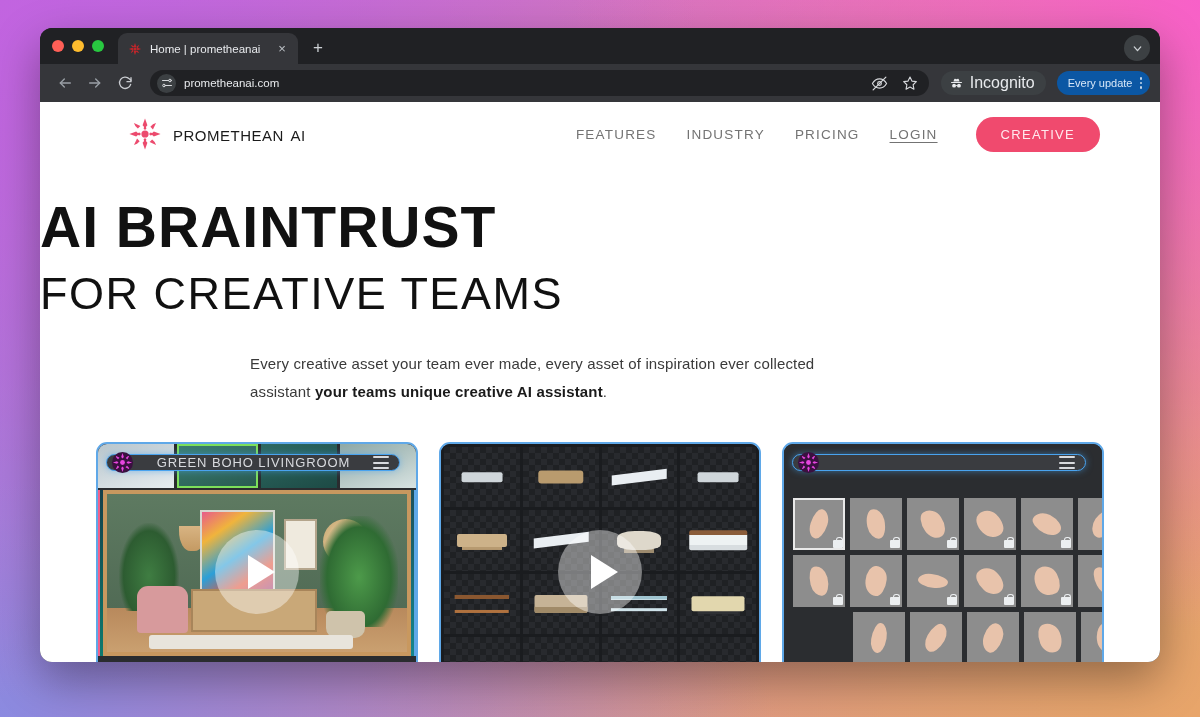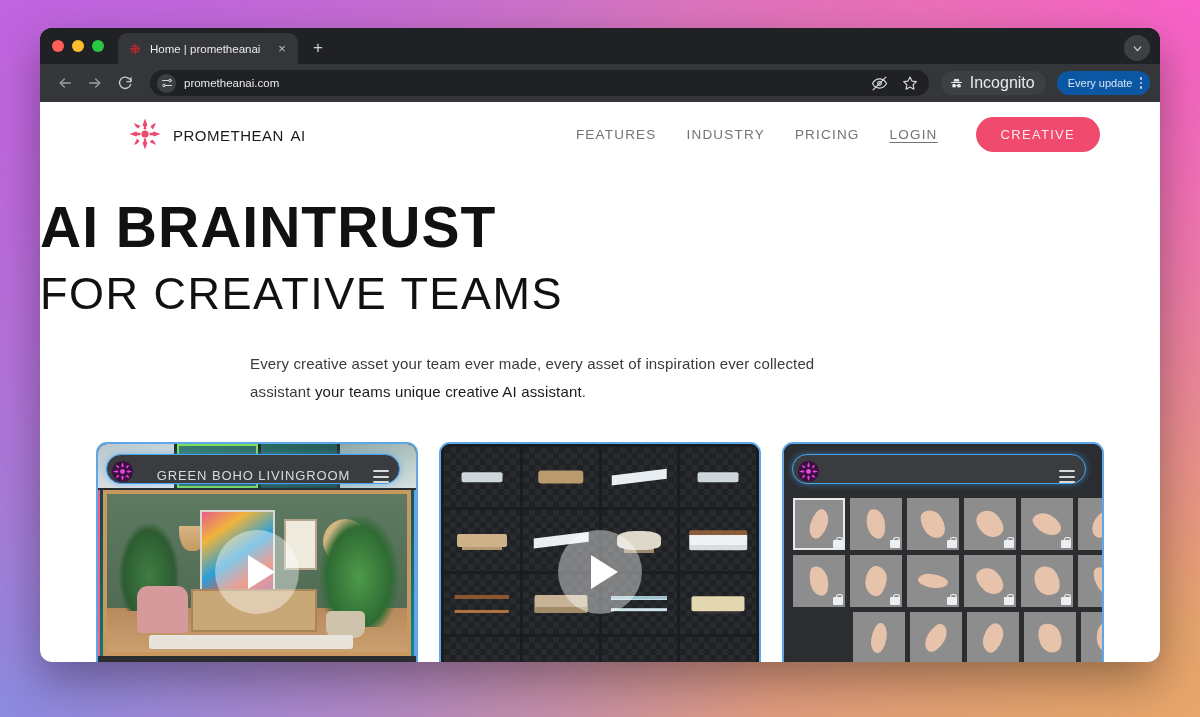--- a/index.html
+++ b/index.html
@@ -280,21 +280,21 @@
     margin-top: 8px;
   }
   .hero-sub {
     margin: 28px auto 0;
     width: 700px;
     font-size: 15px;
     line-height: 28px;
     color: #3a3a3a;
     letter-spacing: 0.15px;
   }
-  .hero-sub b { font-weight: normal; color: #1a1a1a; }
+  .hero-sub b { font-weight: bold; color: #1a1a1a; }
 
   
   .cards {
     margin-top: 36px;
     padding: 0 60px;
     display: flex;
     gap: 21px;
     justify-content: center;
   }
   .card {
@@ -305,26 +305,26 @@
     overflow: hidden;
     background: #1d1f22;
     border: 2px solid #5fa8e8;
     flex: none;
   }
 
   
   .card-bar {
     position: absolute;
     left: 8px; right: 16px; top: 10px;
-    height: 30px;
+    height: 17px;
     background: #3a3c40;
     border: 1.5px solid #49a3ef;
     border-radius: 16px;
     display: flex;
-    align-items: flex-end;
+    align-items: center;
     padding: 0 10px 0 4px;
     z-index: 5;
     box-shadow: 0 0 7px rgba(73,163,239,0.55);
   }
   .card-logo { width: 23px; height: 23px; flex: none; display: block; }
   .card-title {
     flex: 1;
     text-align: center;
     color: #d8dade;
     font-size: 13px;

